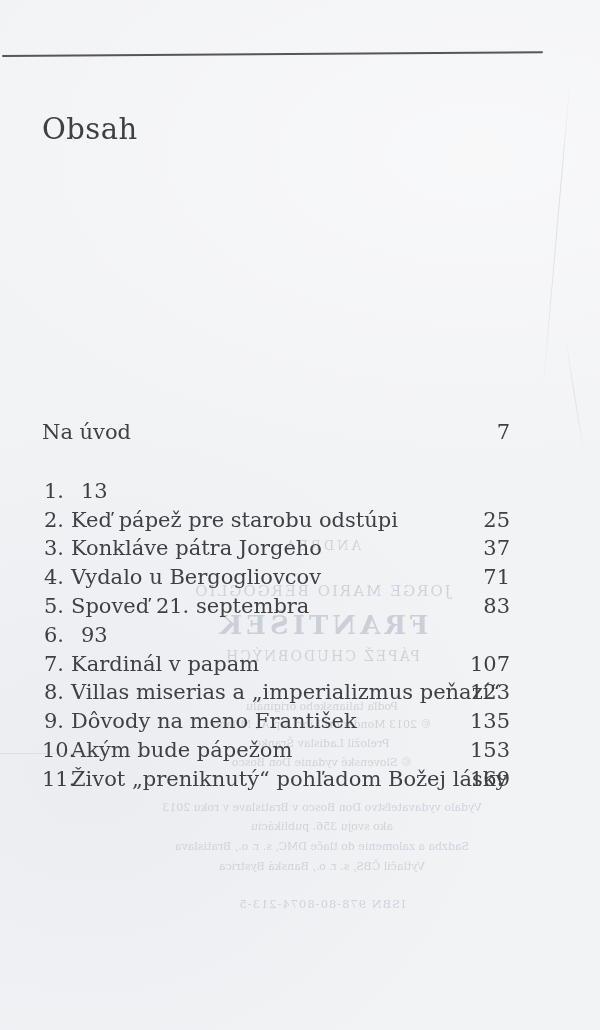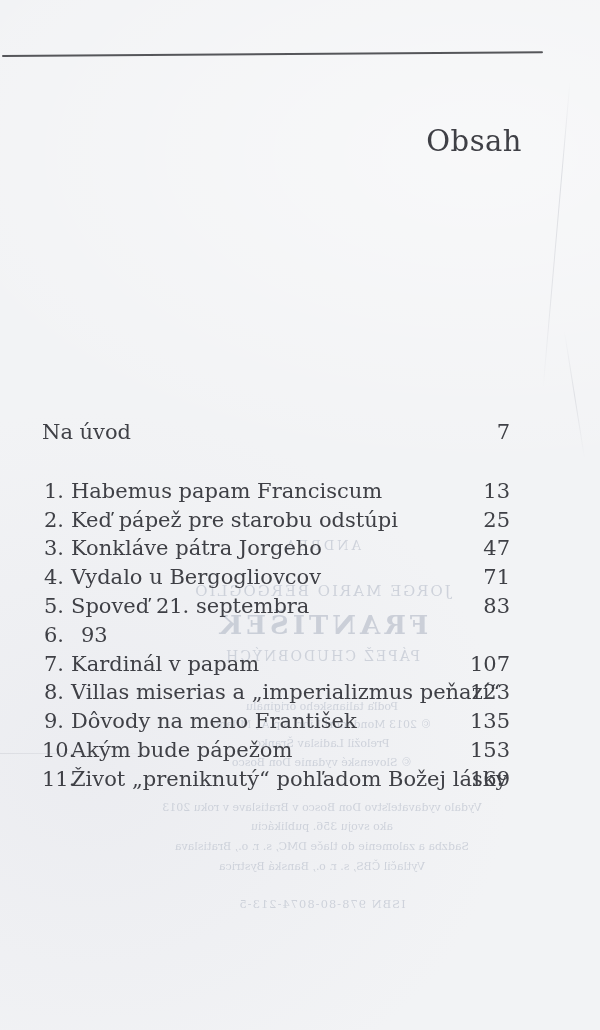--- a/index.html
+++ b/index.html
@@ -25,22 +25,22 @@
     background: var(--rule, #55565a);
     transform: rotate(-0.4deg);
     transform-origin: left center;
     border-radius: 1px;
   }
 
   .title {
     position: absolute;
     left: 42px; top: 112px;
     width: 468px;
-    margin: 12px;
-    text-align: right;
+    margin: 0;
+    text-align: left;
     font-size: 29px;
     font-weight: normal;
     letter-spacing: 0.5px;
     color: var(--ink, #3f4046);
   }
 
   .toc {
     position: absolute;
     left: 42px; top: 418px;
     width: 468px;
@@ -140,32 +140,31 @@
 
   <div class="toc">
 
     <div class="row intro">
       <span class="entry-title">Na úvod</span>
       <span class="entry-page">7</span>
     </div>
 
     <div class="row">
       <span class="entry-num">1.</span>
-      <span class="entry-title">Habemus papam Franciscum</span>
       <span class="entry-page">13</span>
     </div>
     <div class="row">
       <span class="entry-num">2.</span>
       <span class="entry-title">Keď pápež pre starobu odstúpi</span>
       <span class="entry-page">25</span>
     </div>
     <div class="row">
       <span class="entry-num">3.</span>
       <span class="entry-title">Konkláve pátra Jorgeho</span>
-      <span class="entry-page">47</span>
+      <span class="entry-page">37</span>
     </div>
     <div class="row">
       <span class="entry-num">4.</span>
       <span class="entry-title">Vydalo u Bergogliovcov</span>
       <span class="entry-page">71</span>
     </div>
     <div class="row">
       <span class="entry-num">5.</span>
       <span class="entry-title">Spoveď 21. septembra</span>
       <span class="entry-page">83</span>

